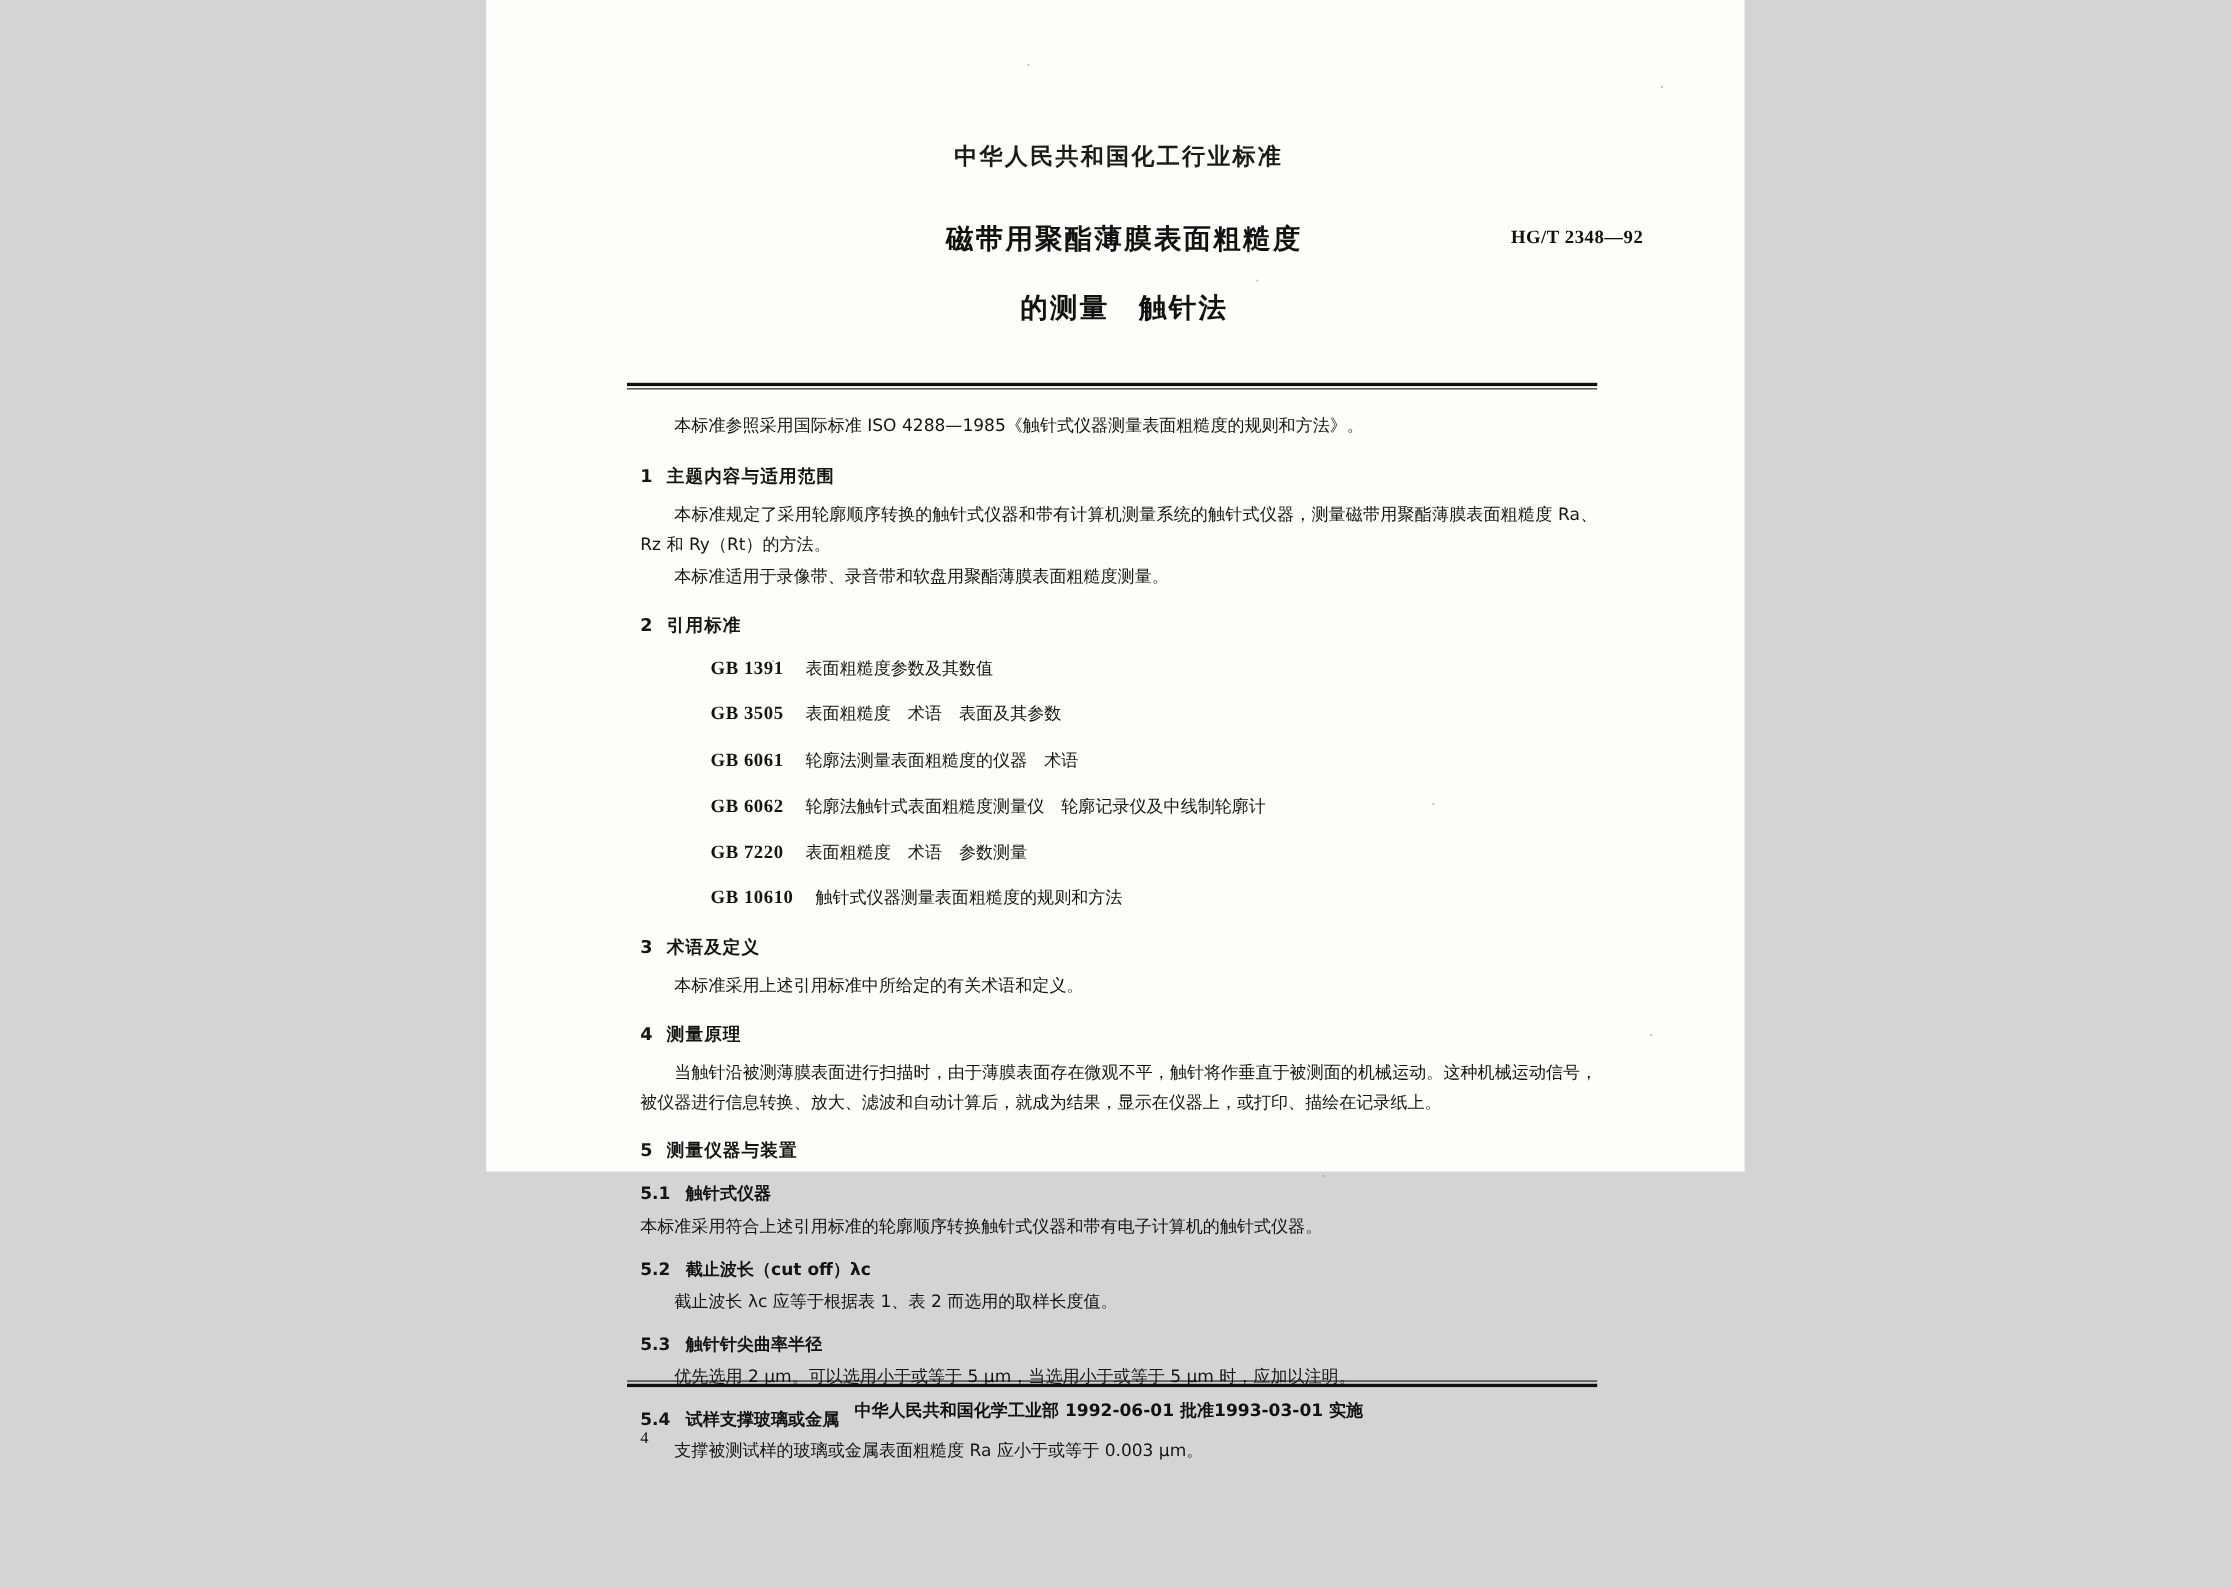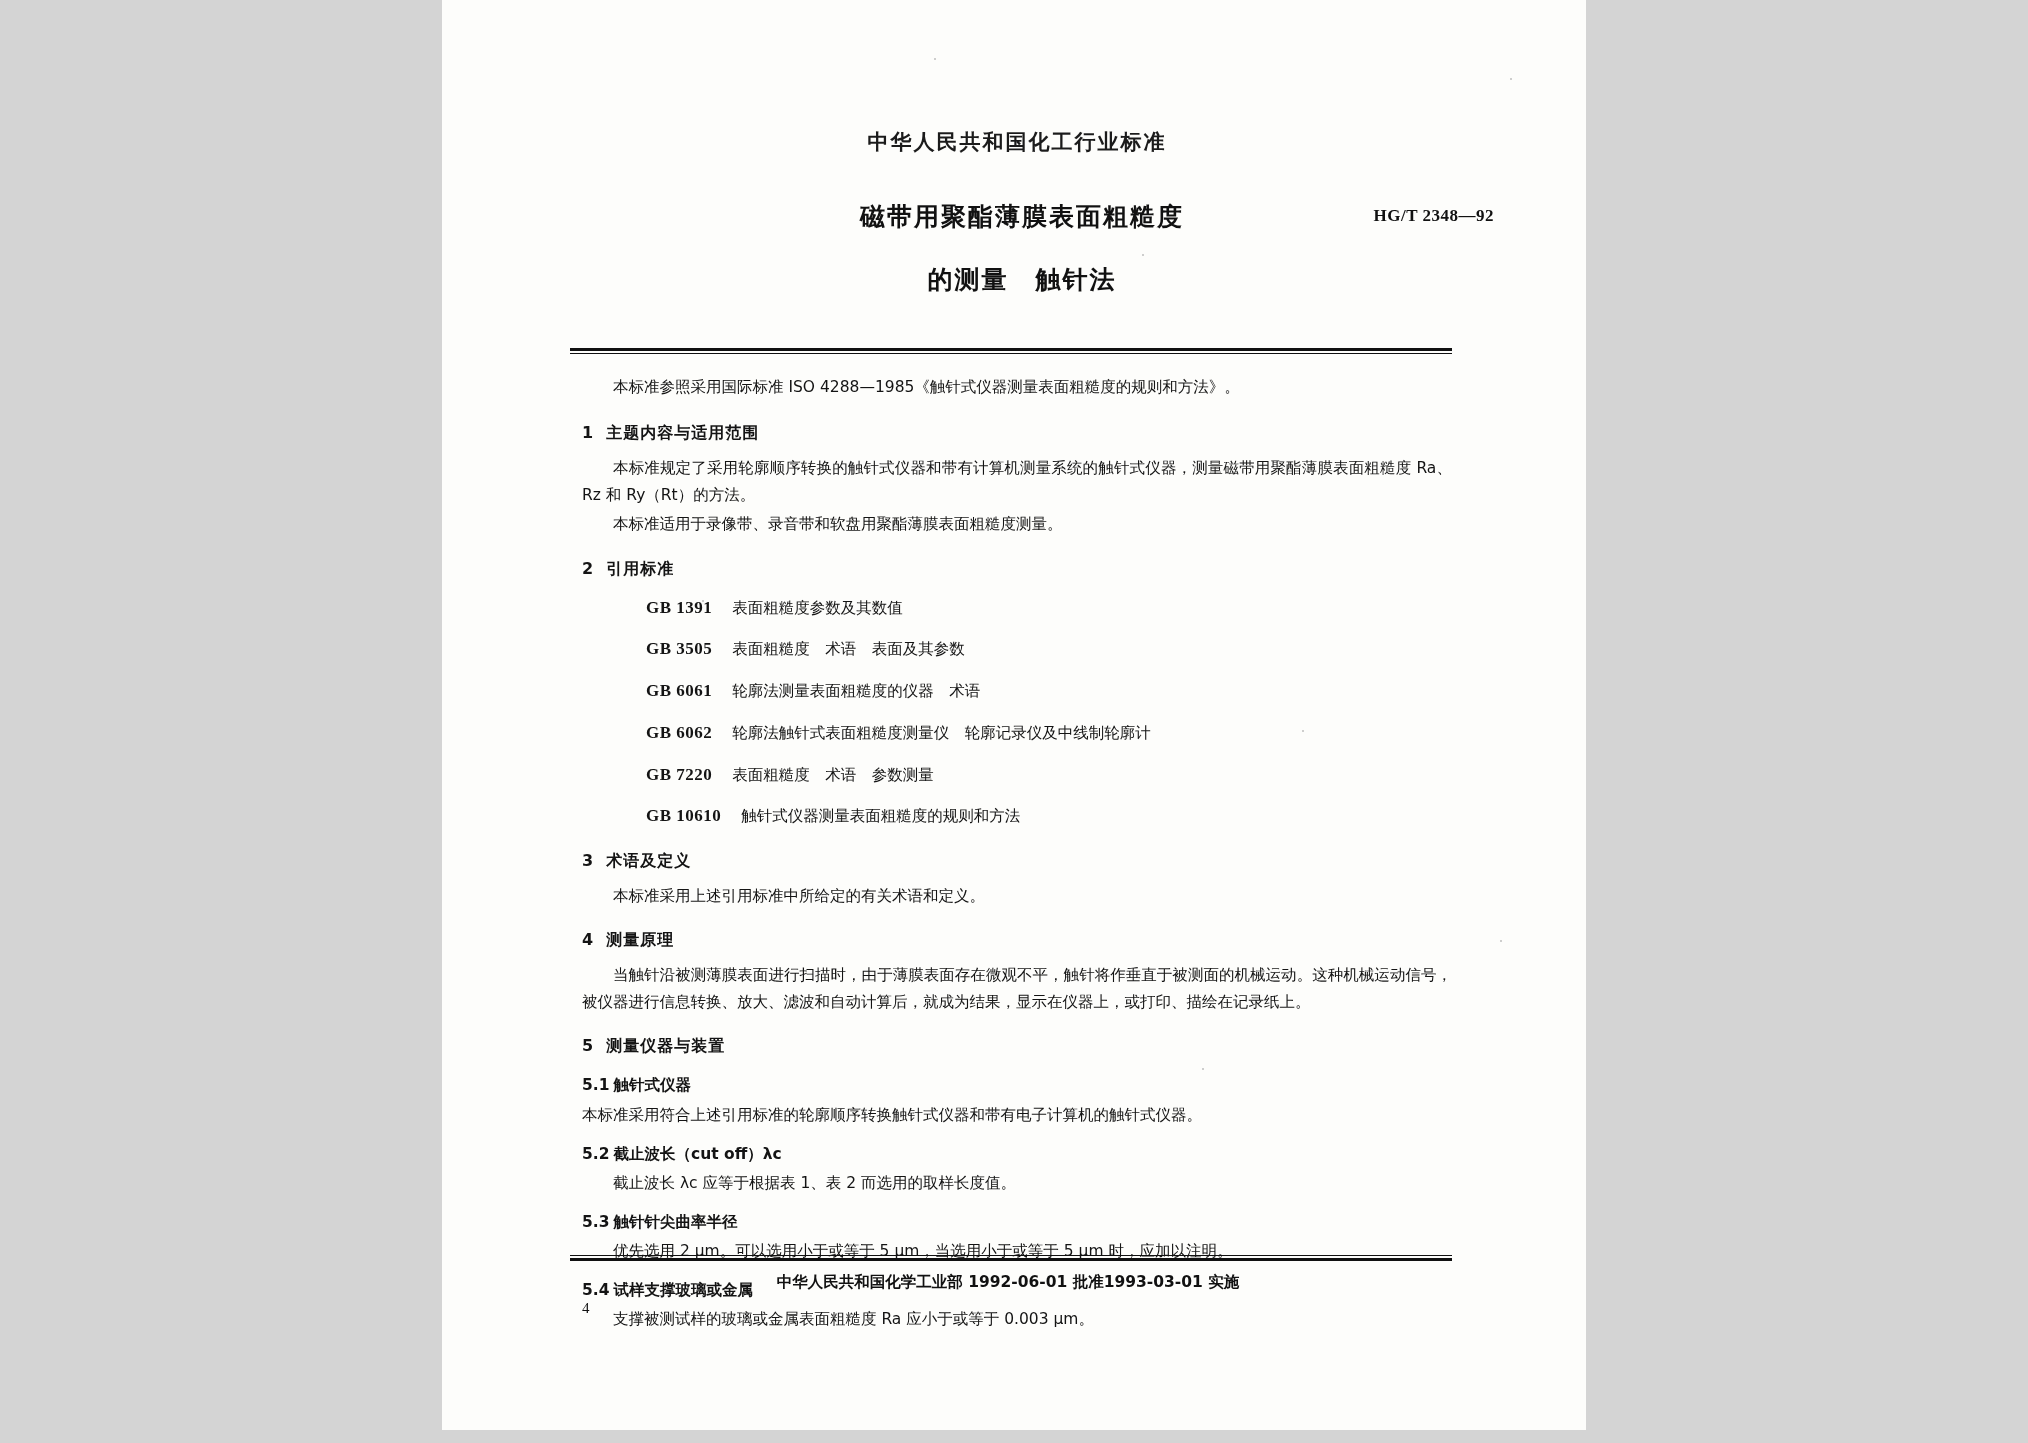--- a/index.html
+++ b/index.html
@@ -8,21 +8,21 @@
     background: #d4d4d4;
     width: 2028px;
     height: 1443px;
     overflow: hidden;
   }
   .page {
     position: absolute;
     left: 442px;
     top: 0;
     width: 1144px;
-    height: 1430px;
+    height: 1065px;
     background: #fdfdfb;
     box-sizing: border-box;
   }
   .sheet {
     position: absolute;
     left: 0;
     top: 0;
     width: 1144px;
     height: 1443px;
     padding: 0;
@@ -107,21 +107,21 @@
     margin: 16px 0 8px 0;
     font-size: 16px;
     letter-spacing: 1px;
   }
   .sec-head .num { margin-right: 12px; }
   .sub-head {
     font-weight: 700;
     margin: 12px 0 2px 0;
     font-size: 15.5px;
   }
-  .sub-head .num { margin-right: 4px; }
+  .sub-head .num { margin-right: 14px; }
   .ref-list {
     margin: 10px 0 4px 0;
   }
   .ref-item {
     margin: 0 0 12px 0;
     padding-left: 64px;
     font-size: 15.5px;
   }
   .ref-code {
     font-family: "Liberation Serif", serif;

